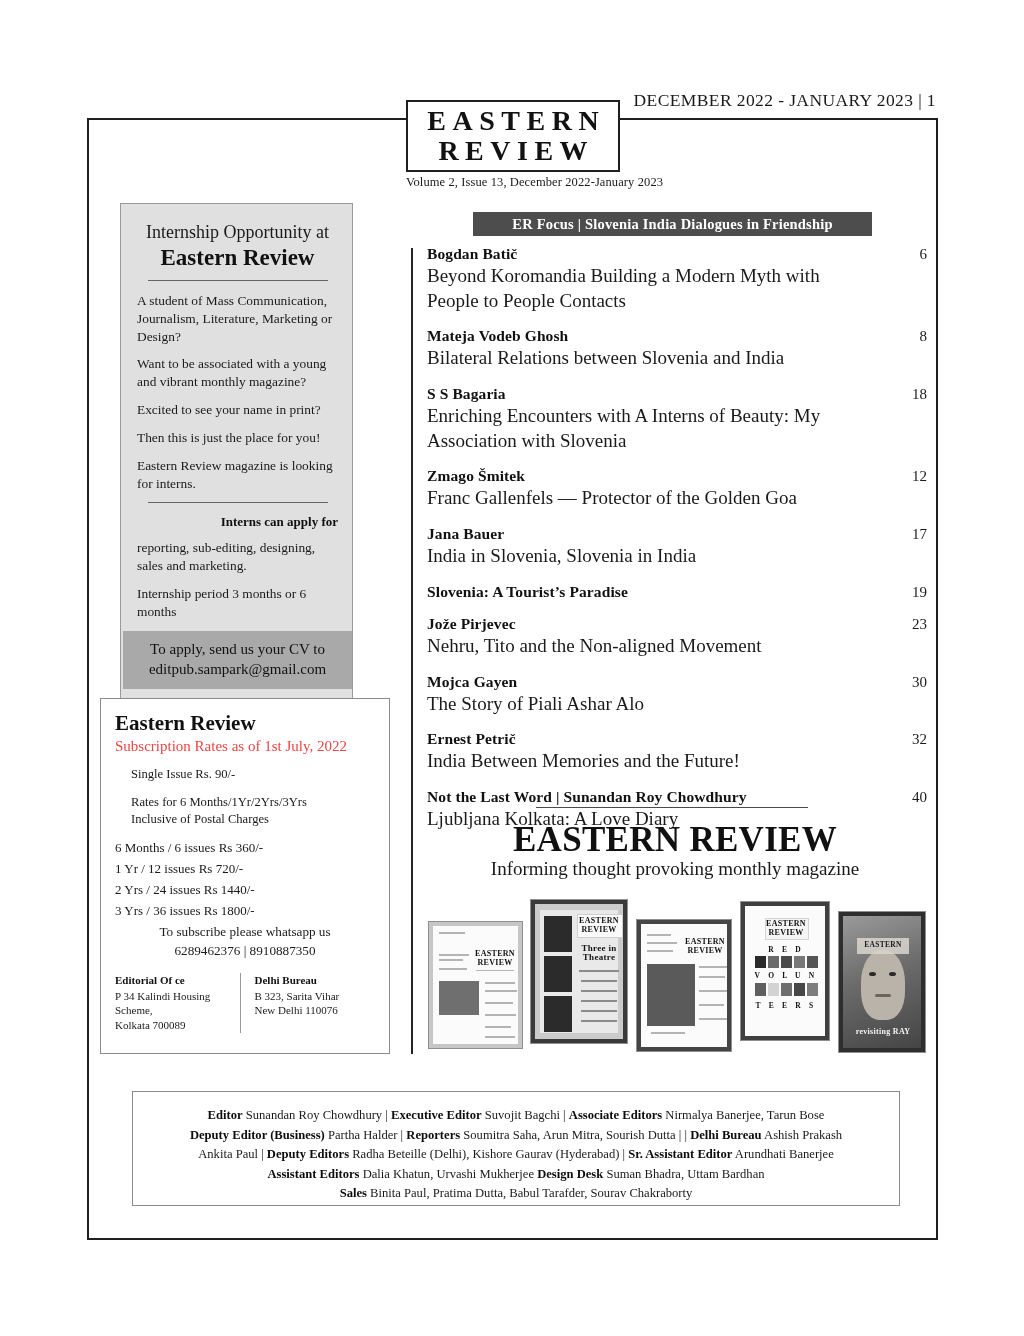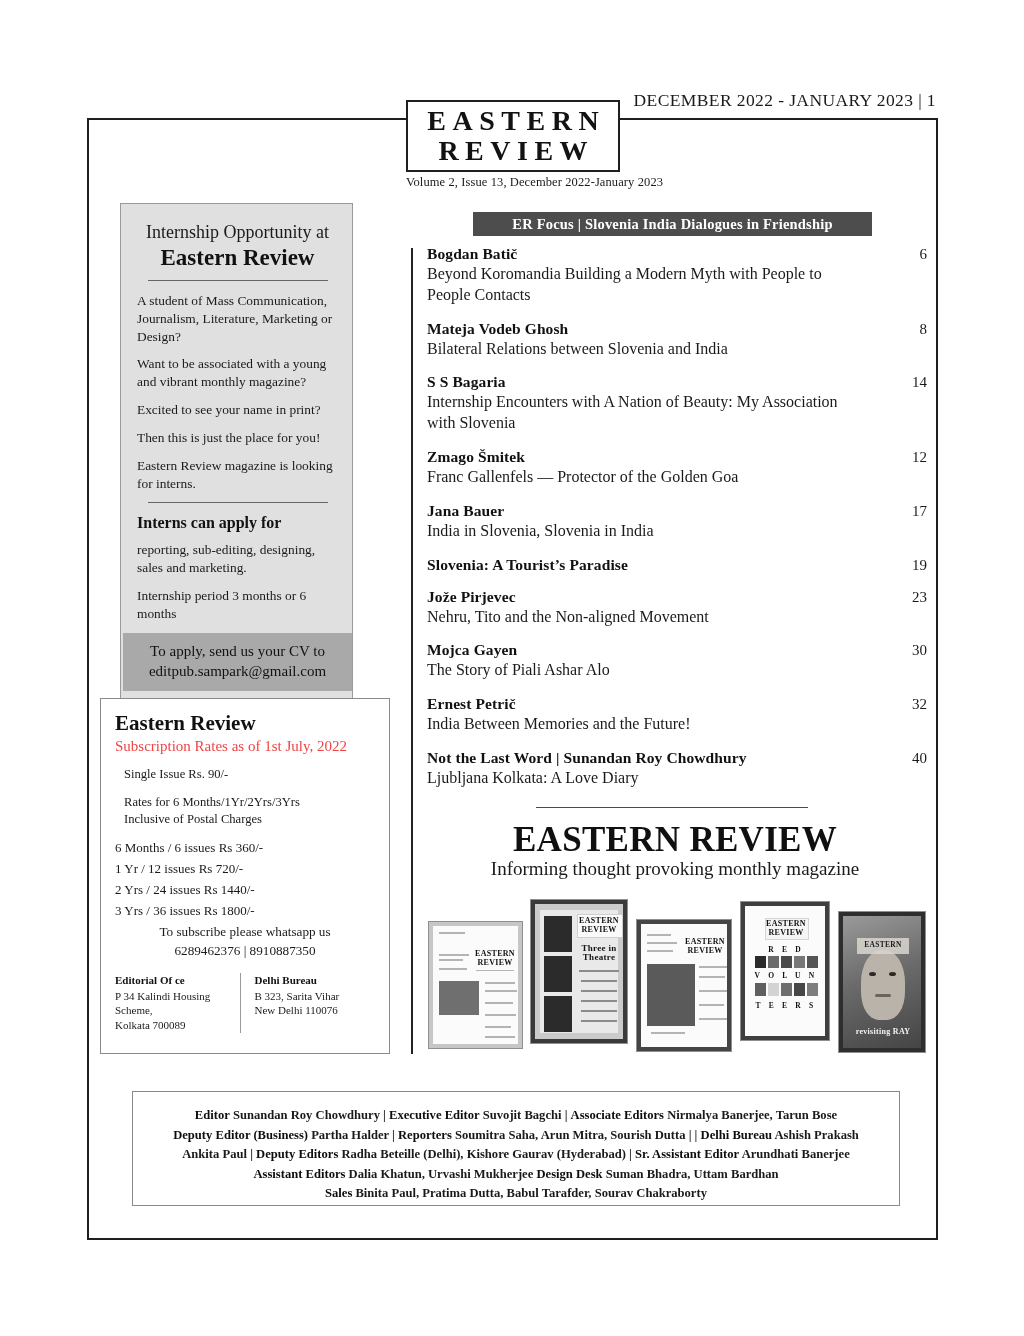--- a/index.html
+++ b/index.html
@@ -116,22 +116,22 @@
     background: #666666;
     margin: 9px auto 11px;
   }
   .intern-p {
     font-size: 13.4px;
     line-height: 1.33;
     margin: 0 0 10px 0;
     color: #1a1a1a;
   }
   .interns-apply-title {
-    text-align: left;
-    font-size: 16px;
+    text-align: right;
+    font-size: 13px;
     font-weight: bold;
     margin: 0 0 9px;
     color: #111111;
   }
   .apply-cv {
     background: #a9a9a9;
     margin: 10px -14px 0 -14px;
     padding: 9px 10px 10px;
     text-align: center;
     font-size: 15px;
@@ -162,21 +162,21 @@
     margin: 0 0 2px;
     color: #111111;
   }
   .subs-sub {
     font-size: 15px;
     margin: 0 0 12px;
     color: #ef4444;
   }
   .subs-line {
     font-size: 12.6px;
-    margin: 0 9px 2px;
+    margin: 0 16px 2px;
     color: #1a1a1a;
   }
   .subs-gap { height: 11px; }
   .subs-rate {
     font-size: 13px;
     margin: 0 0 5px;
     color: #1a1a1a;
   }
   .subs-center {
     text-align: center;
@@ -244,21 +244,21 @@
     color: #111111;
     letter-spacing: 0.1px;
     text-align: center;
   }
   .toc-page {
     font-size: 15px;
     color: #1a1a1a;
     padding-left: 12px;
   }
   .toc-title {
-    font-size: 16px;
+    font-size: 19px;
     line-height: 1.3;
     color: #1a1a1a;
     max-width: 430px;
     margin-top: 1px;
   }
 
   
   .promo-rule {
     position: absolute;
     left: 536px;
@@ -337,21 +337,20 @@
     height: 115px;
     border: 1px solid #8a8a8a;
     box-sizing: border-box;
     padding: 14px 10px;
     text-align: center;
   }
   .credits-line {
     font-size: 12.6px;
     line-height: 1.55;
     color: #1a1a1a;
-    font-weight: bold;
   }
   .credits-line b { color: #0d0d0d; }
 </style>
 </head>
 <body>
 
 <div class="page-frame"></div>
 
 <div class="issue-date">DECEMBER 2022 - JANUARY 2023 | 1</div>
 
@@ -425,23 +424,23 @@
     <div class="toc-entry">
       <div class="toc-row">
         <div class="toc-author">Mateja Vodeb Ghosh</div>
         <div class="toc-page">8</div>
       </div>
       <div class="toc-title">Bilateral Relations between Slovenia and India</div>
     </div>
     <div class="toc-entry">
       <div class="toc-row">
         <div class="toc-author">S S Bagaria</div>
-        <div class="toc-page">14</div>
-      </div>
-      <div class="toc-title">Internship Encounters with A Nation of Beauty: My Association with Slovenia</div>
+        <div class="toc-page">18</div>
+      </div>
+      <div class="toc-title">Enriching Encounters with A Interns of Beauty: My Association with Slovenia</div>
     </div>
     <div class="toc-entry">
       <div class="toc-row">
         <div class="toc-author">Zmago Šmitek</div>
         <div class="toc-page">12</div>
       </div>
       <div class="toc-title">Franc Gallenfels — Protector of the Golden Goa</div>
     </div>
     <div class="toc-entry">
       <div class="toc-row">

